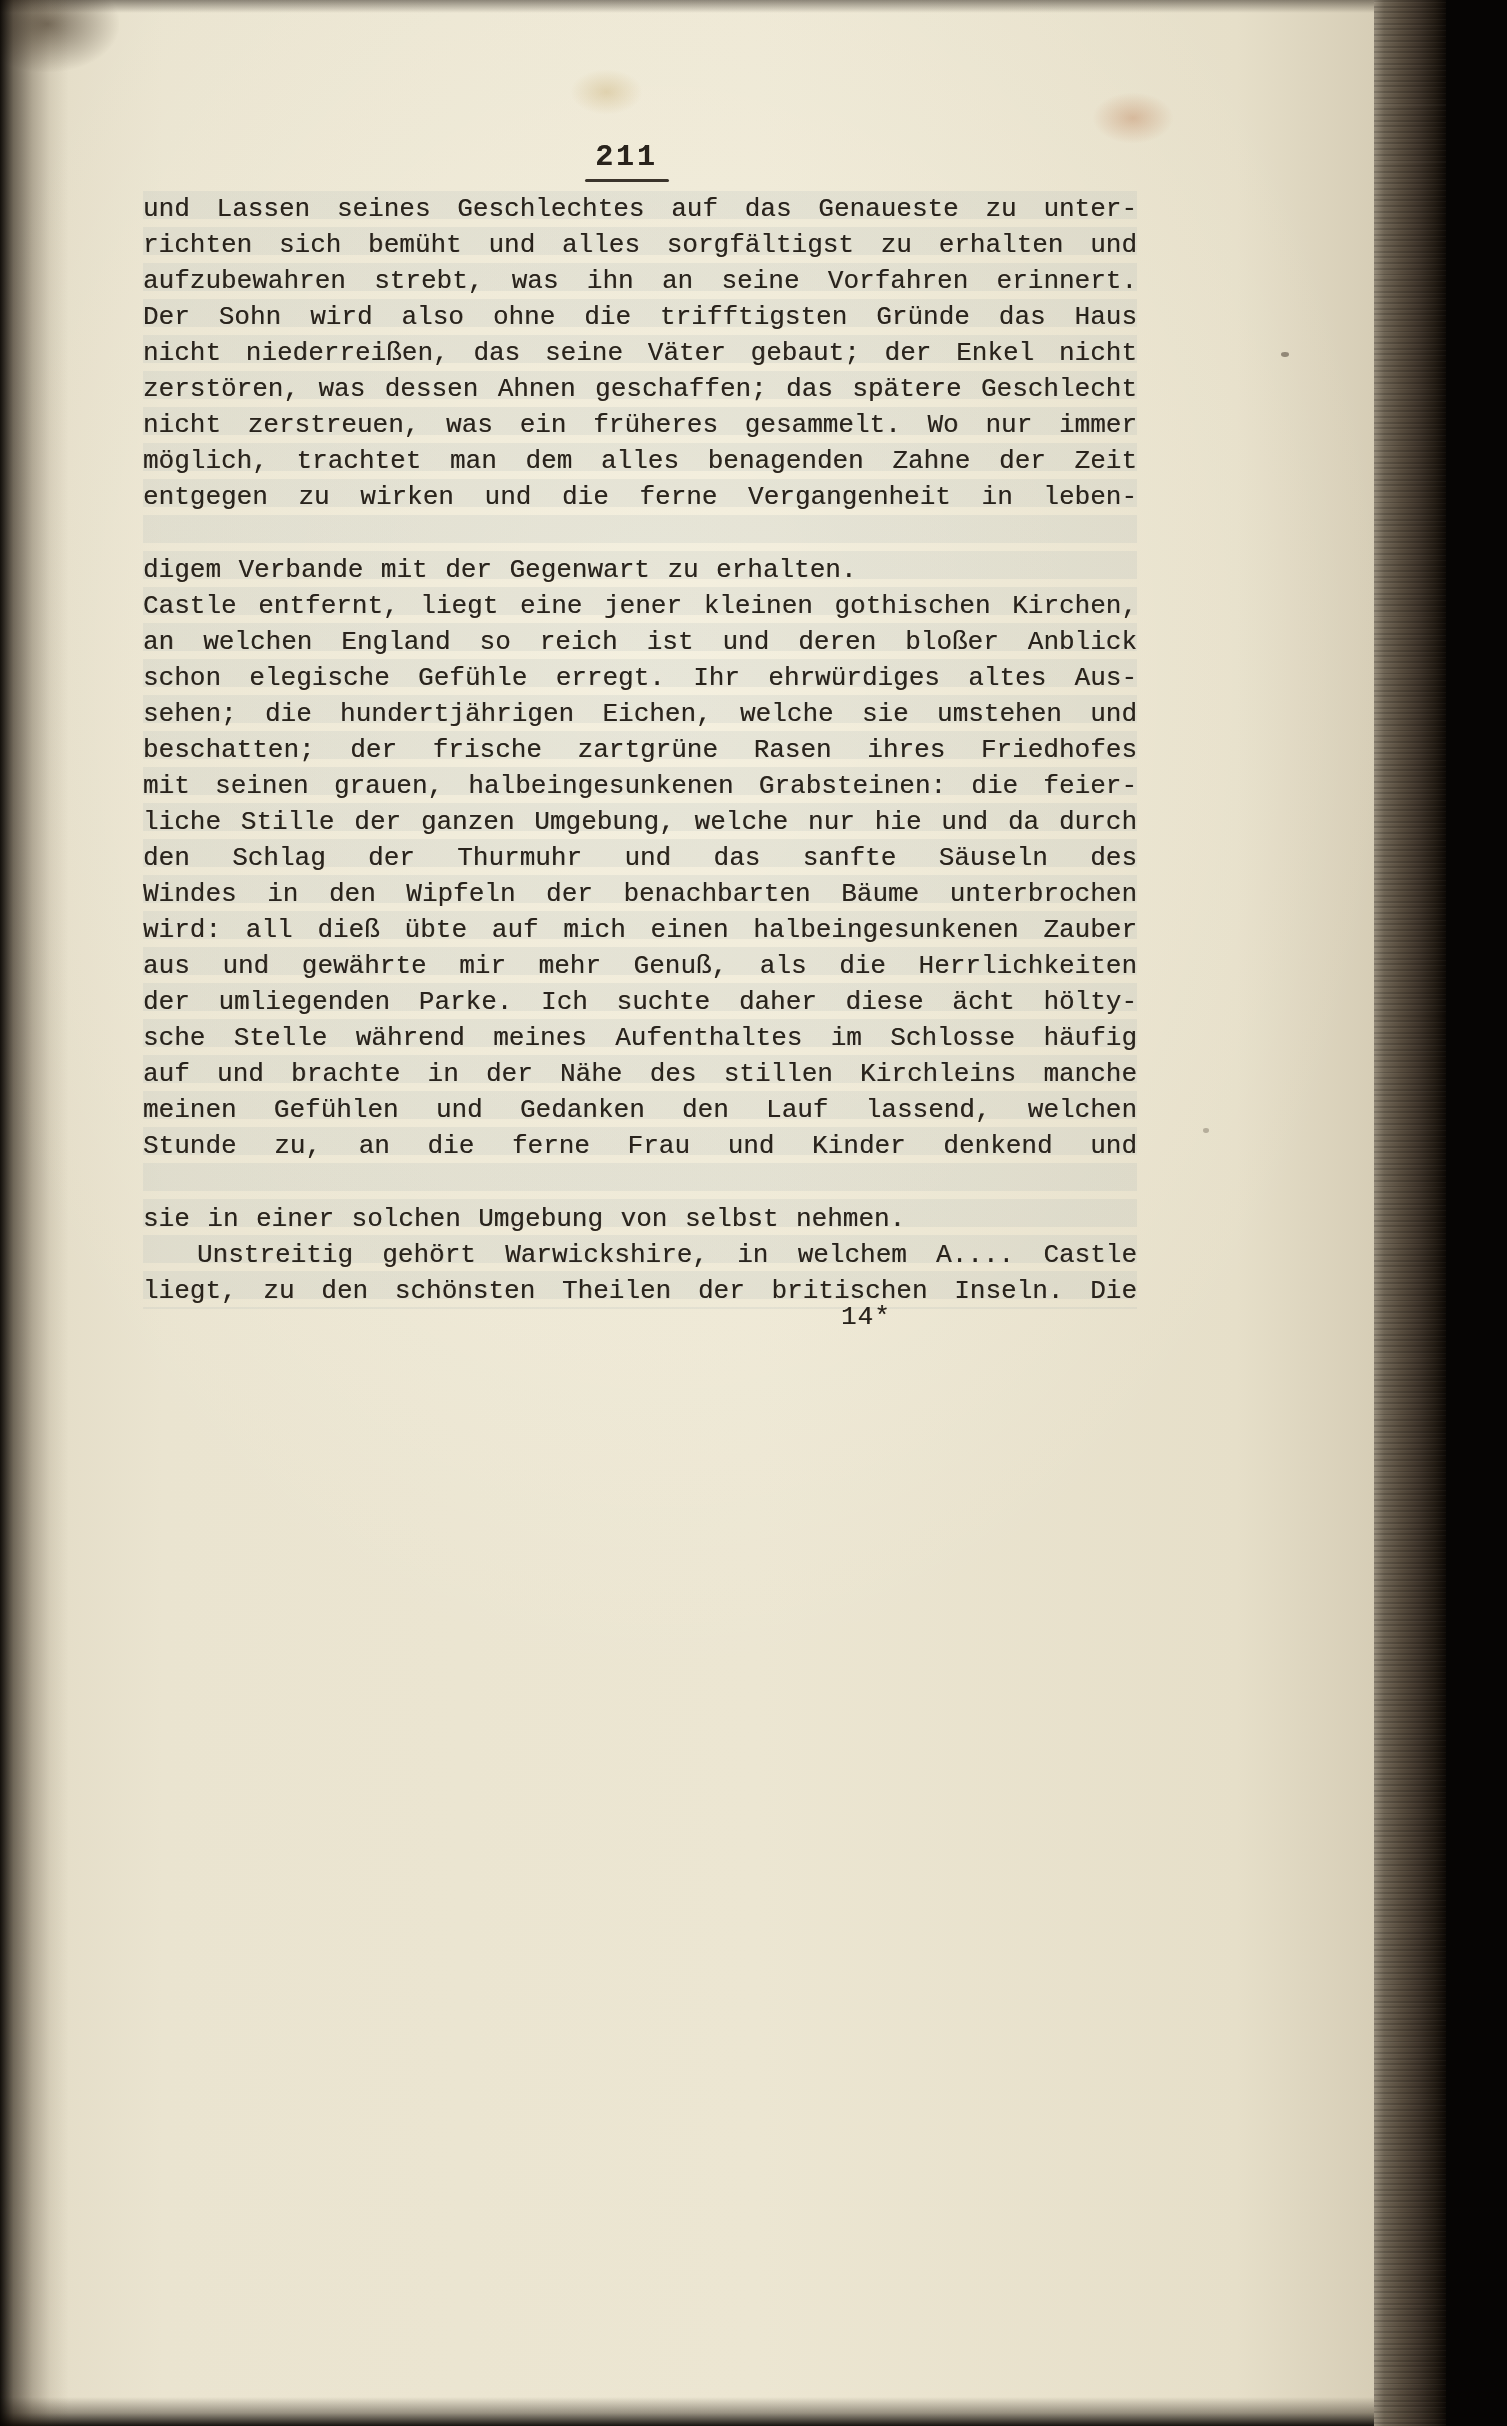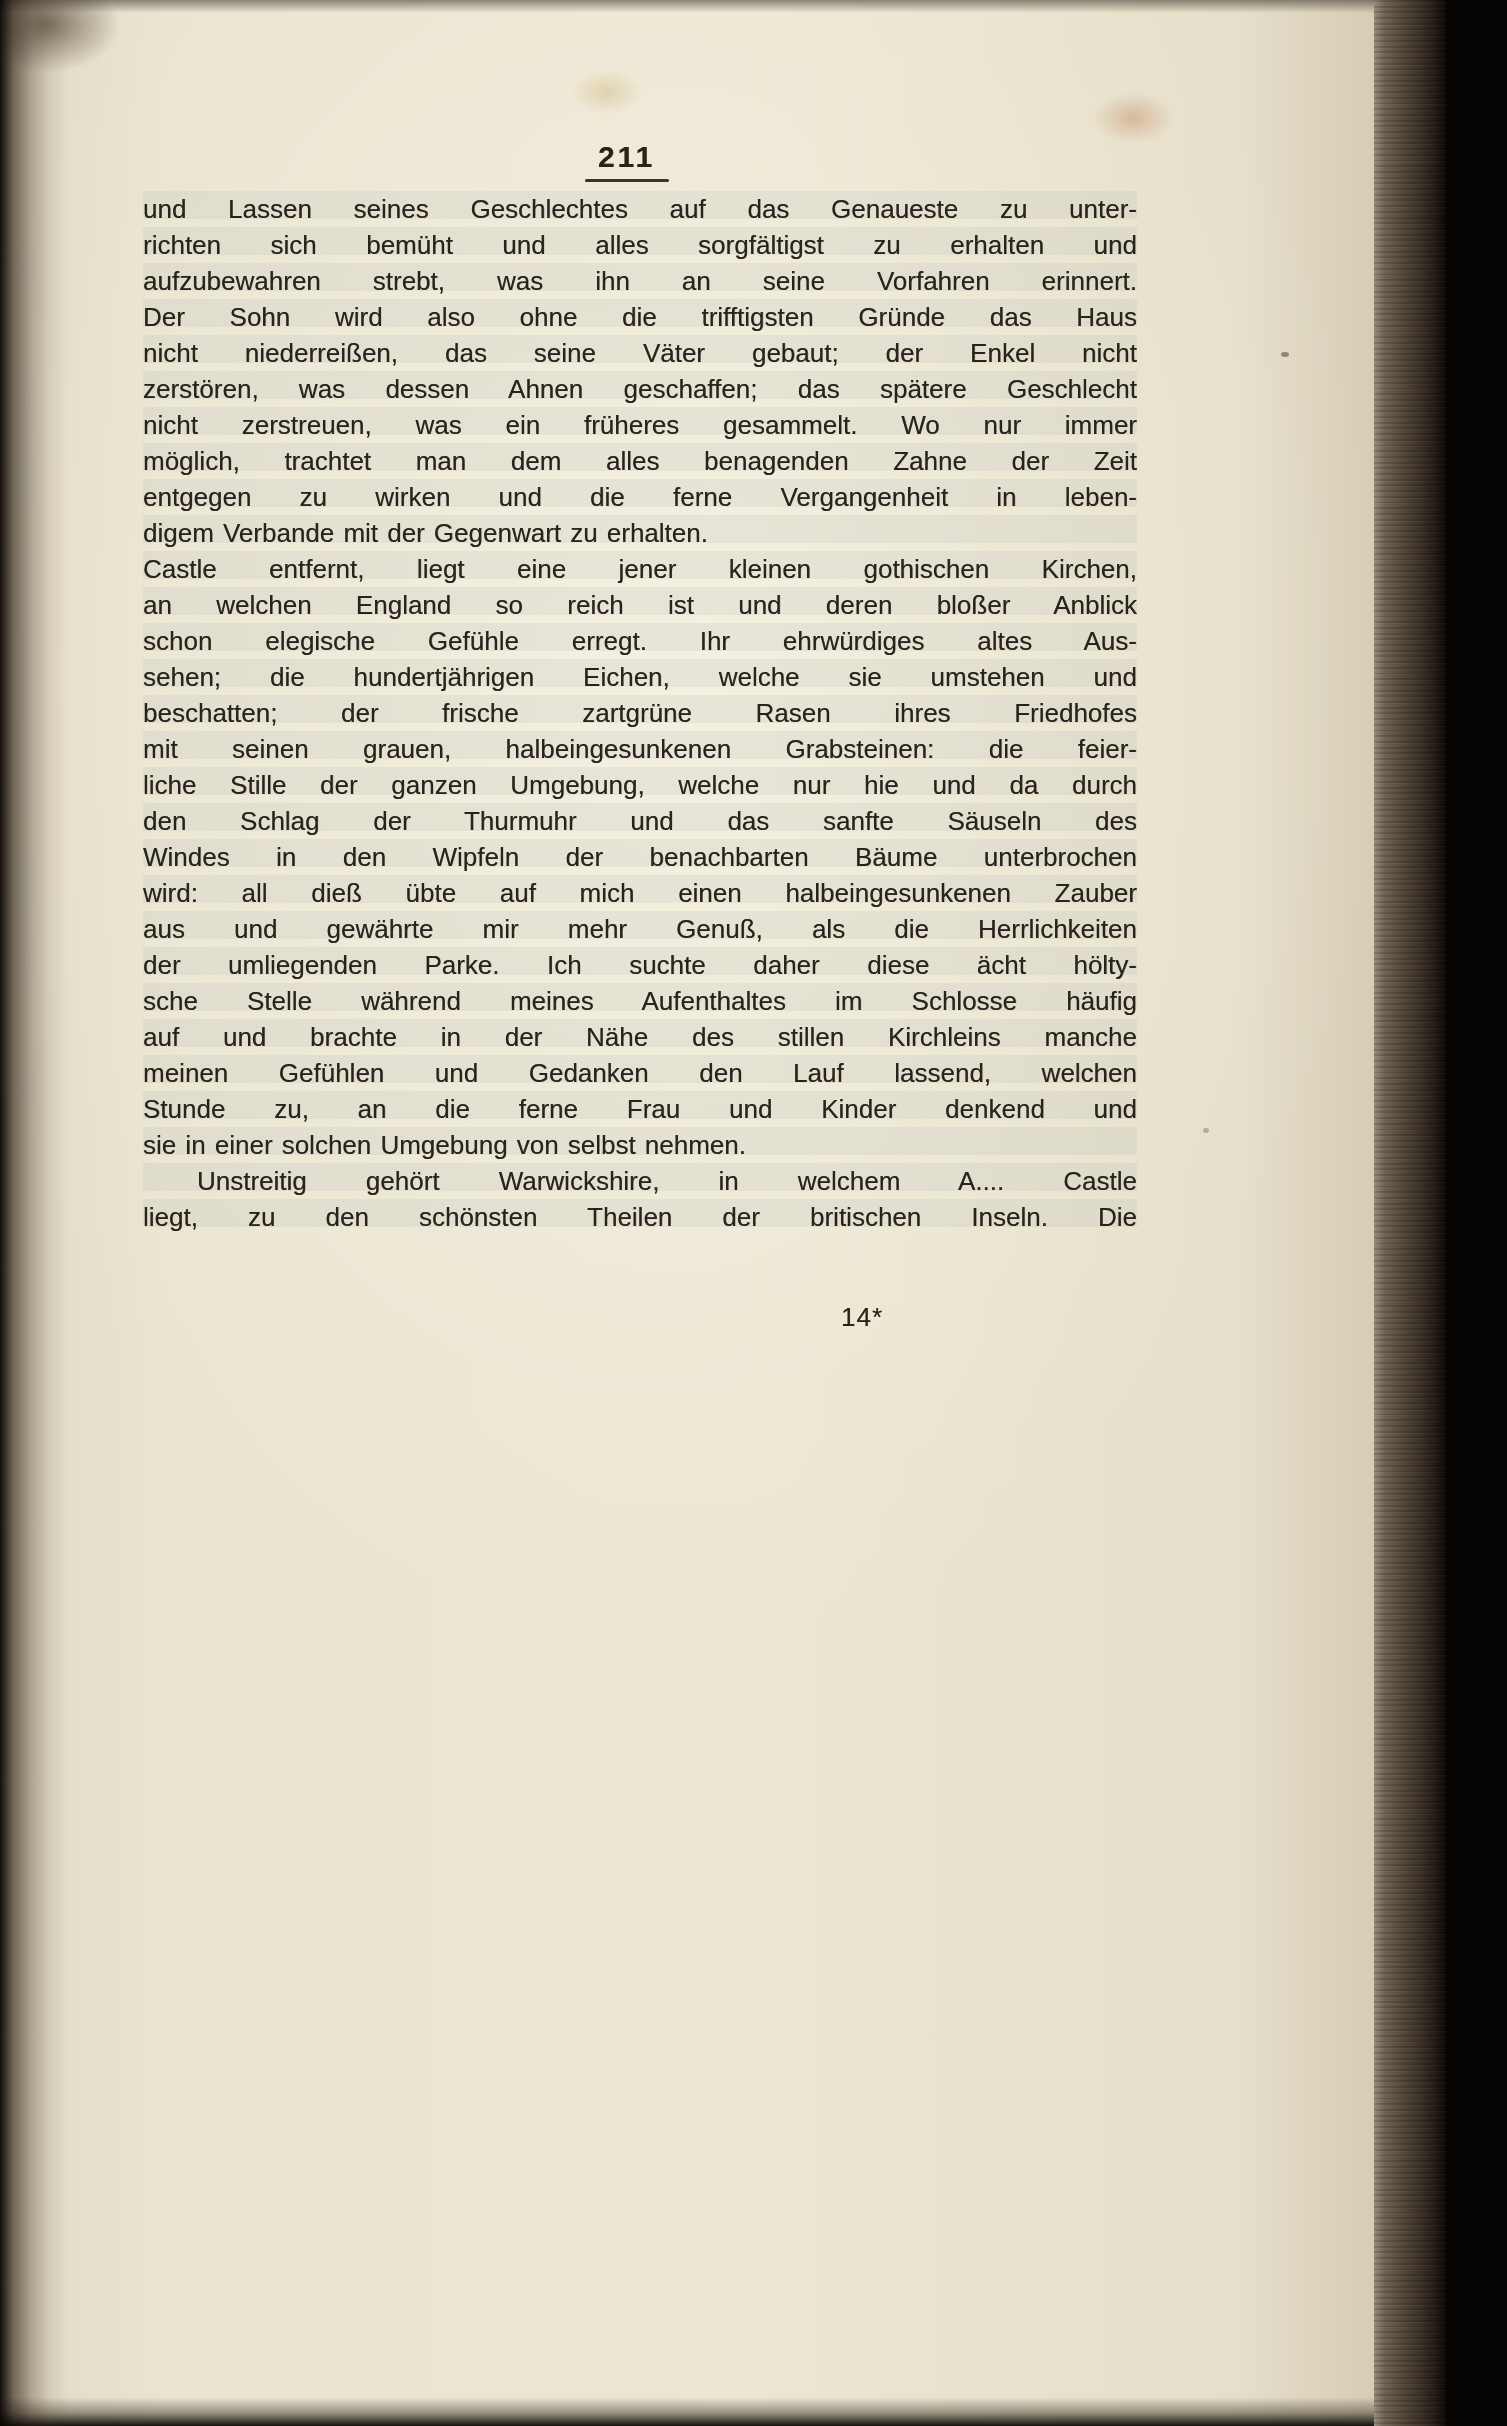--- a/index.html
+++ b/index.html
@@ -6,21 +6,21 @@
     margin: 0;
     padding: 0;
     background: #060504;
   }
   .scan {
     position: relative;
     width: 1507px;
     height: 2426px;
     background: #060504;
     overflow: hidden;
-    font-family: Liberation Sans, sans-serif;
+    font-family: Liberation Mono, monospace;
   }
   
   .page {
     position: absolute;
     left: 0; top: 0;
     width: 1374px;
     height: 2426px;
     background:
       radial-gradient(ellipse 1051px 1434px at 48% 28%, rgba(255,252,240,0.45), rgba(255,252,240,0) 70%),
       linear-gradient(to right, #d7ceb8 0px, #e5dec9 67px, #eae4d0 163px, #ece6d2 55%, #e6dfc9 90%, #d6cdb6 100%),
@@ -111,20 +111,21 @@
       rgba(150,166,172,0.14) 0px, rgba(150,166,172,0.14) 28px,
       rgba(0,0,0,0) 28px, rgba(0,0,0,0) 36px);
   }
   .line {
     text-align: justify;
     text-align-last: justify;
     white-space: normal;
   }
   .line.last {
     text-align-last: left;
+    margin-top: 37px;
   }
   .line.indent {
     text-indent: 54px;
   }
   
   .signature {
     position: absolute;
     left: 841px; top: 1302px;
     font-size: 26px;
     color: #29231c;

